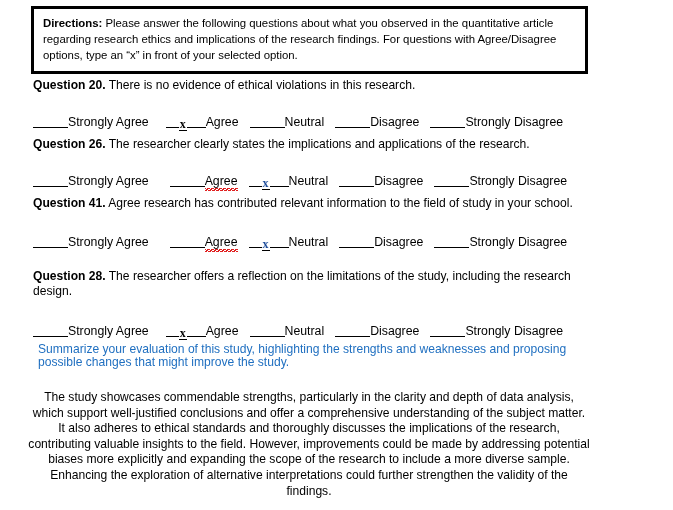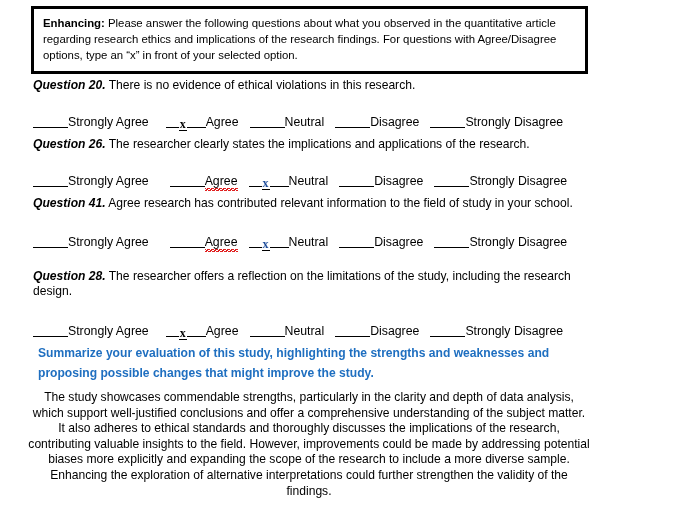--- a/index.html
+++ b/index.html
@@ -50,21 +50,20 @@
     left: 33px;
     width: 600px;
   }
   .q-text {
     font-size: 12.1px;
     line-height: 15.4px;
     width: 560px;
   }
   .q-label {
     font-weight: bold;
-    font-style: italic;
   }
 
   
   .options-row {
     font-size: 12.3px;
     line-height: 16px;
     white-space: nowrap;
     margin-top: 5px;
   }
   .option {
@@ -120,43 +119,43 @@
     background-size: 4px 3px;
   }
 
   
   .summarize {
     position: absolute;
     left: 38px;
     top: 343px;
     width: 560px;
     color: #1F6FC0;
-    font-weight: bold;
+    font-weight: normal;
     font-size: 12.1px;
-    line-height: 20px;
+    line-height: 13px;
   }
 
   
   .response {
     position: absolute;
     left: 28px;
     top: 390px;
     width: 562px;
     font-size: 12.1px;
     line-height: 15.6px;
     text-align: center;
   }
 </style>
 </head>
 <body>
 
 <div class="page">
 
   <div class="directions-box">
-    <div class="directions-text"><span class="directions-label">Enhancing:</span><span> Please answer the following questions about what you observed in the quantitative article regarding research ethics and implications of the research findings. For questions with Agree/Disagree options, type an “x” in front of your selected option.</span></div>
+    <div class="directions-text"><span class="directions-label">Directions:</span><span> Please answer the following questions about what you observed in the quantitative article regarding research ethics and implications of the research findings. For questions with Agree/Disagree options, type an “x” in front of your selected option.</span></div>
   </div>
 
   <div class="question-block" style="top:78px;">
     <div class="q-text"><span class="q-label">Question 20.</span><span> There is no evidence of ethical violations in this research.</span></div>
     <div class="options-row"><span class="option"><span class="blank blank-full"></span><span class="opt-label">Strongly Agree</span></span><span class="gap-md"></span><span class="option"><span class="blank blank-left"></span><span class="mark mark-black">x</span><span class="blank blank-right"></span><span class="opt-label">Agree</span></span><span class="gap-sm"></span><span class="option"><span class="blank blank-full"></span><span class="opt-label">Neutral</span></span><span class="gap-sm"></span><span class="option"><span class="blank blank-full"></span><span class="opt-label">Disagree</span></span><span class="gap-sm"></span><span class="option"><span class="blank blank-full"></span><span class="opt-label">Strongly Disagree</span></span></div>
   </div>
 
   <div class="question-block" style="top:137px;">
     <div class="q-text"><span class="q-label">Question 26.</span><span>  The researcher clearly states the implications and applications of the research.</span></div>
     <div class="options-row"><span class="option"><span class="blank blank-full"></span><span class="opt-label">Strongly Agree</span></span><span class="gap-lg"></span><span class="option"><span class="blank blank-full"></span><span class="opt-label squiggle">Agree</span></span><span class="gap-sm"></span><span class="option"><span class="blank blank-left"></span><span class="mark mark-blue">x</span><span class="blank blank-right"></span><span class="opt-label">Neutral</span></span><span class="gap-sm"></span><span class="option"><span class="blank blank-full"></span><span class="opt-label">Disagree</span></span><span class="gap-sm"></span><span class="option"><span class="blank blank-full"></span><span class="opt-label">Strongly Disagree</span></span></div>

